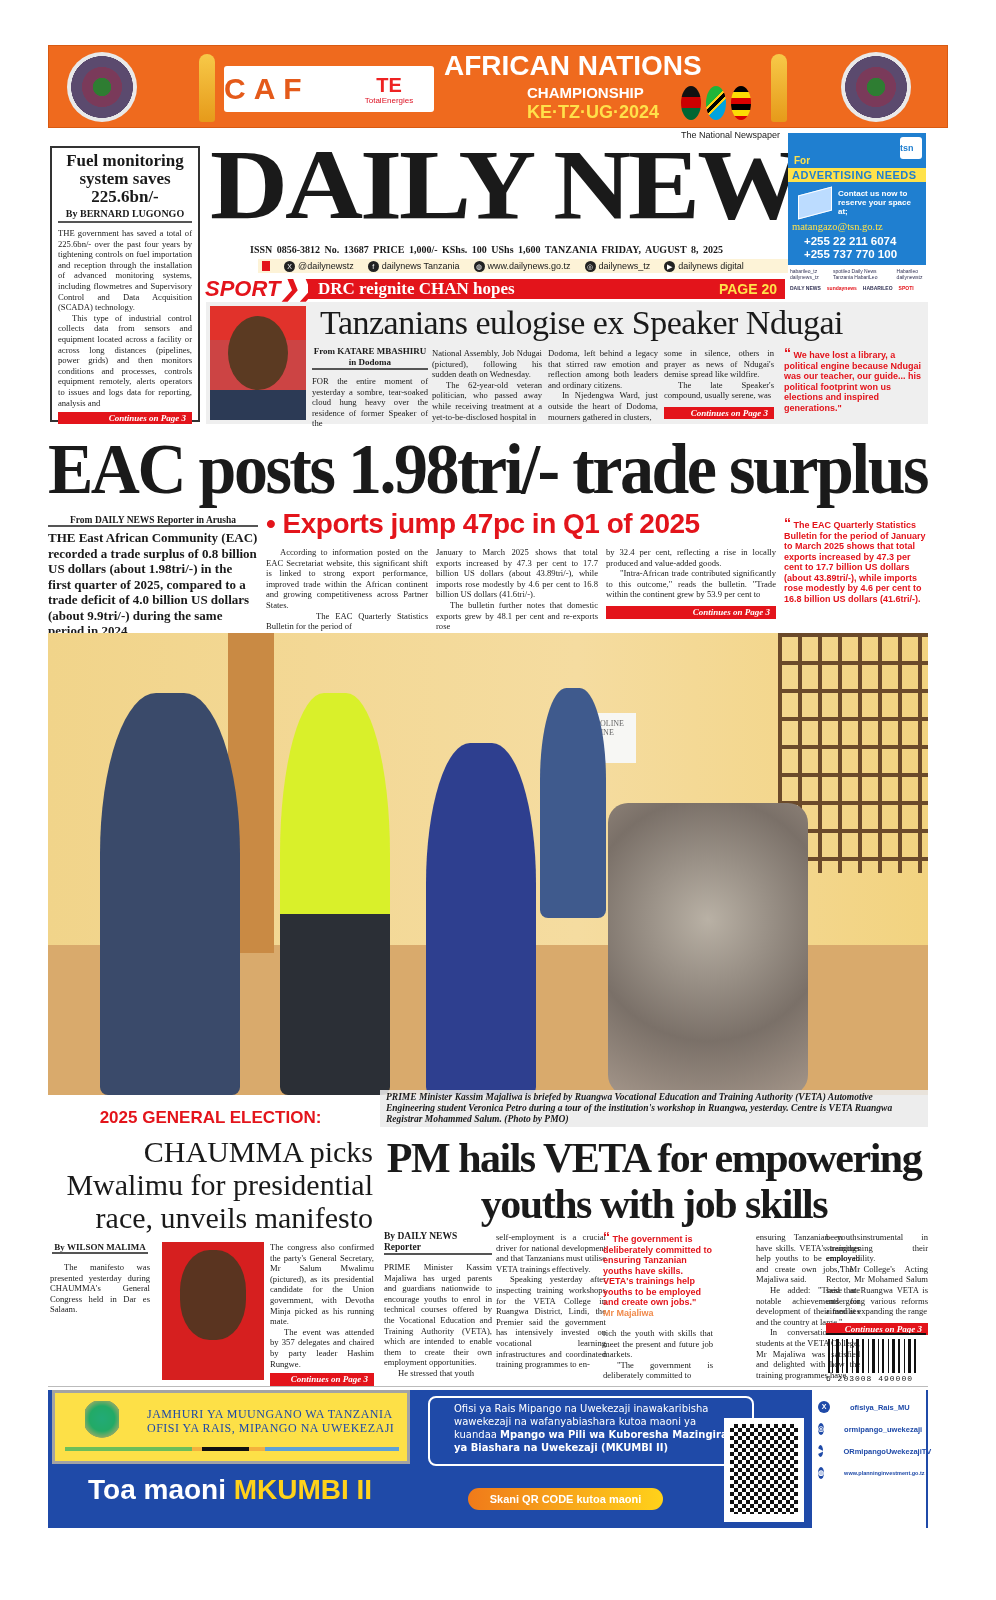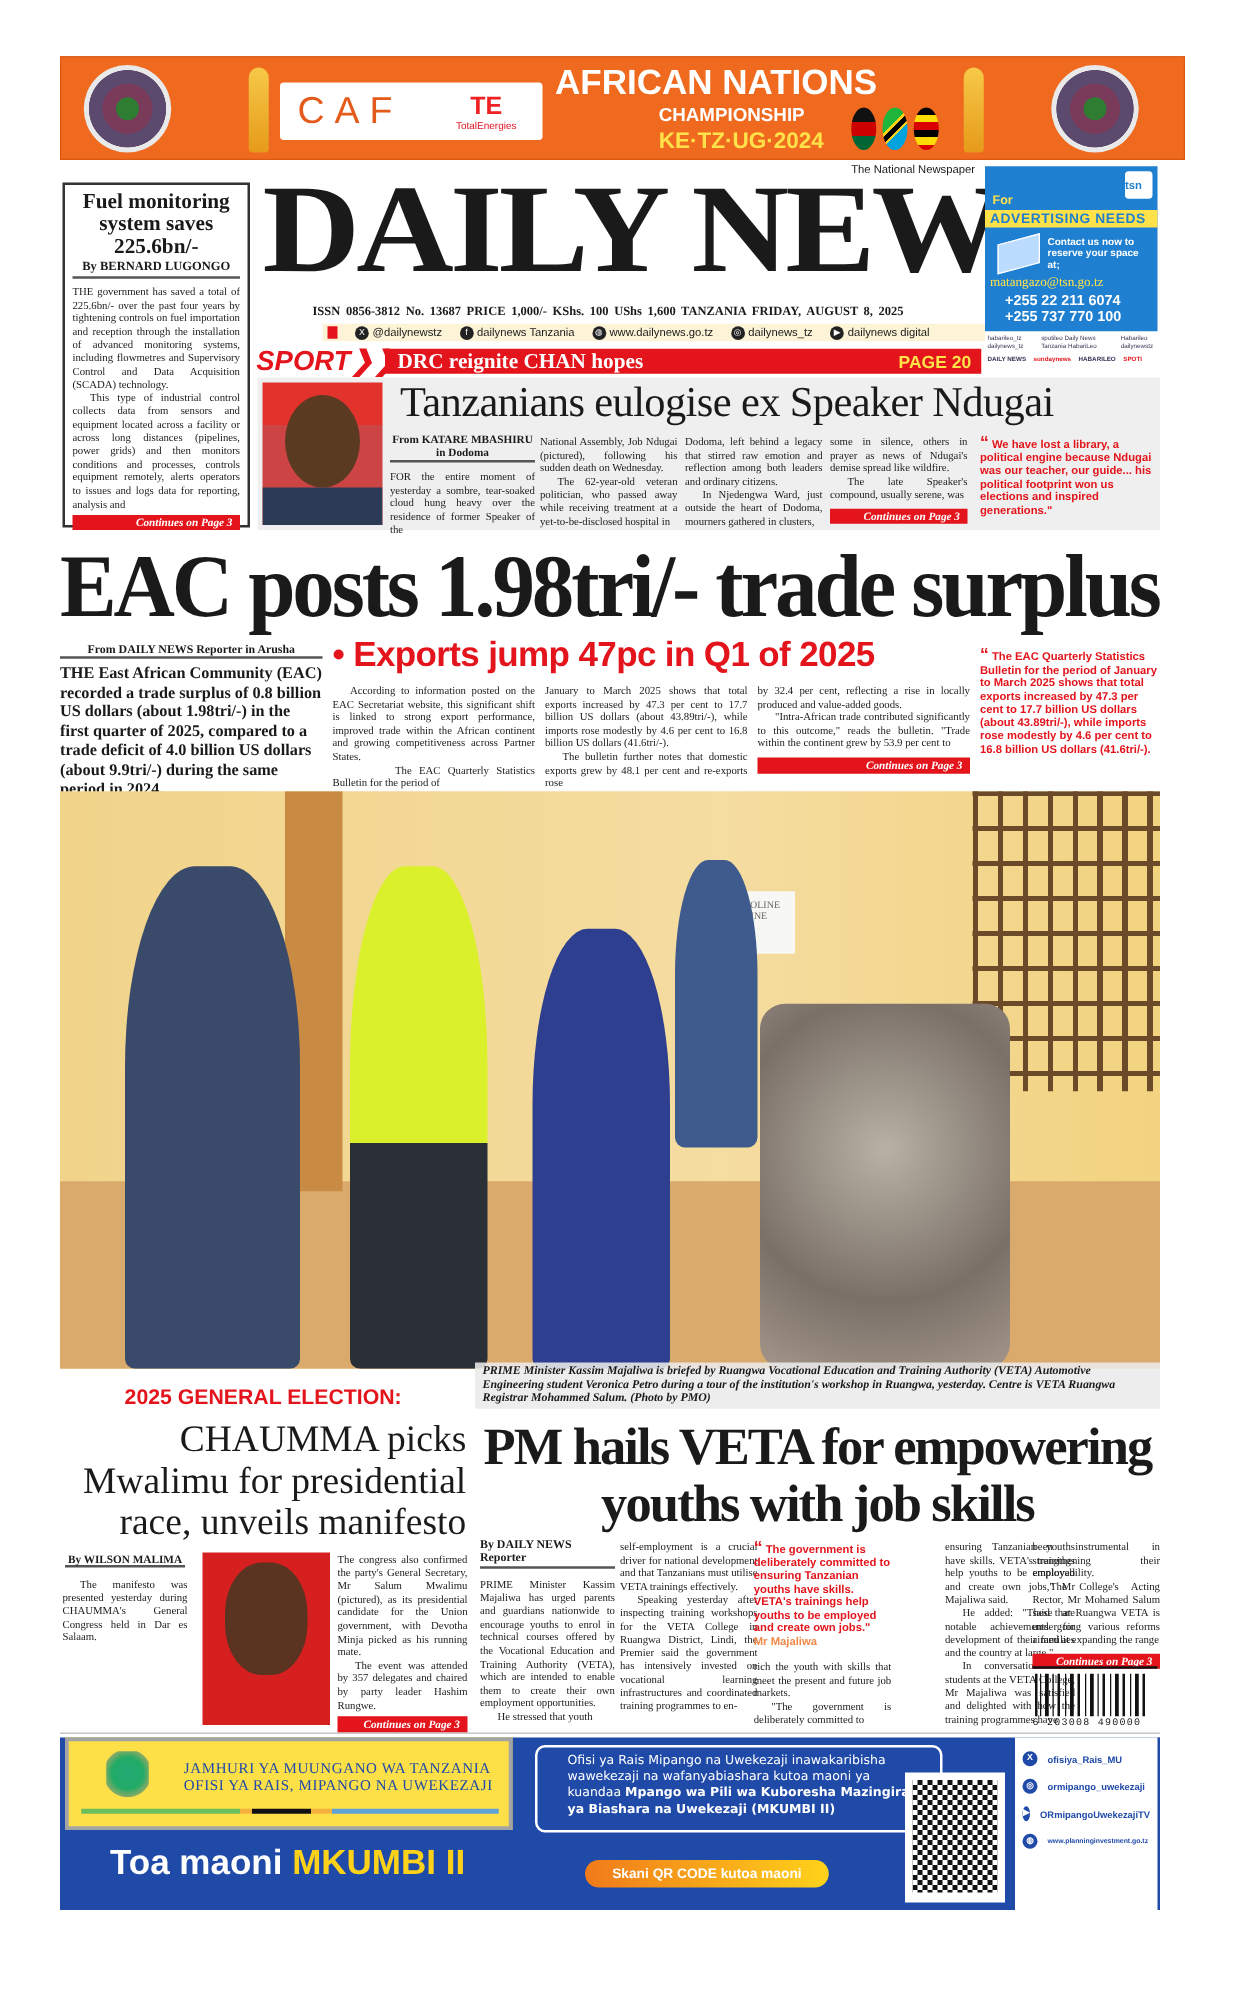--- a/index.html
+++ b/index.html
@@ -3,21 +3,21 @@
 <meta charset="utf-8">
 <style>
 *{box-sizing:border-box;margin:0;padding:0}
 body{width:996px;height:1600px;background:#fff;font-family:"Liberation Serif",serif;color:#1a1a1a;position:relative;overflow:hidden}
 .abs{position:absolute}
 
 #top-banner{left:48px;top:45px;width:900px;height:83px;background:#ef6a1e;border:1px solid #d85a12}
 .stadium{position:absolute;top:6px;width:70px;height:70px;border-radius:50%;background:radial-gradient(circle,#2e7d32 0 18%,#7a3a5a 19% 40%,#5b4a6e 41% 62%,#e9e9e9 63%)}
 .trophy{position:absolute;top:8px;width:16px;height:68px;background:linear-gradient(#f7c948,#e69a1a);border-radius:8px 8px 3px 3px}
 .caf-box{position:absolute;left:175px;top:20px;width:210px;height:46px;background:#fff;border-radius:3px;display:flex;align-items:center}
-.caf-text{font-family:"Liberation Sans",sans-serif;font-weight:normal;font-size:30px;color:#e45a1a;letter-spacing:8px;padding-left:14px;width:130px}
+.caf-text{font-family:"Liberation Sans",sans-serif;font-weight:bold;font-size:30px;color:#e45a1a;letter-spacing:8px;width:130px}
 .te-logo{width:70px;text-align:center;font-family:"Liberation Sans",sans-serif;font-size:8px;color:#d12}
 .te-glyph{font-size:20px;font-weight:bold;color:#e22;display:block;line-height:22px}
 .ban-title{position:absolute;left:395px;top:4px;font-family:"Liberation Sans",sans-serif;font-weight:bold;color:#fff;font-size:28px;letter-spacing:0px}
 .ban-sub{position:absolute;left:478px;top:38px;font-family:"Liberation Sans",sans-serif;font-weight:bold;color:#fff;font-size:15px}
 .ban-year{position:absolute;left:478px;top:56px;font-family:"Liberation Sans",sans-serif;font-weight:bold;color:#ffe14a;font-size:18px}
 .flag{position:absolute;top:40px;width:20px;height:34px;border-radius:50%}
 
 #fuel-box{left:50px;top:146px;width:150px;height:276px;border:2px solid #333;padding:4px 6px}
 #fuel-box h2{font-size:17px;text-align:center;line-height:18px;font-weight:bold}
 .byline{font-size:10px;font-weight:bold;text-align:center;border-bottom:2px solid #555;padding-bottom:2px;margin:2px 0 5px}
@@ -92,21 +92,21 @@
 #ba-l1{position:absolute;left:92px;top:14px;font-size:12px;color:#1f4aa8;letter-spacing:0.5px}
 #ba-l2{position:absolute;left:92px;top:28px;font-size:12px;color:#1f4aa8;letter-spacing:0.5px}
 #ba-stripe{position:absolute;left:10px;top:54px;width:334px;height:4px;background:linear-gradient(90deg,#6cbf5a 0 38%,#f4b13d 38% 41%,#111 41% 55%,#f4b13d 55% 60%,#5ea2d6 60%)}
 #ba-toa{position:absolute;left:40px;top:84px;font-family:"Liberation Sans",sans-serif;font-weight:bold;font-size:28px;color:#fff}
 #ba-toa span{color:#ffd21a}
 #ba-msg{position:absolute;left:380px;top:6px;width:326px;height:70px;border:2px solid #fff;border-radius:8px;padding:4px 24px;font-family:"DejaVu Sans",sans-serif;color:#fff;font-size:10px;line-height:13px}
 #ba-btn{position:absolute;left:420px;top:98px;width:195px;height:22px;border-radius:11px;background:linear-gradient(90deg,#f07a1a,#ffd21a);font-family:"Liberation Sans",sans-serif;font-weight:bold;color:#fff;font-size:11px;text-align:center;line-height:22px}
 #ba-qr{position:absolute;left:676px;top:28px;width:80px;height:104px;background:#fff;padding:6px}
 #ba-qr .q{width:68px;height:90px;background:repeating-conic-gradient(#111 0 25%,#fff 0 50%) 0 0/8px 8px}
 #ba-side{position:absolute;left:764px;top:0;width:116px;height:138px;background:#fff;border-right:2px solid #1f4aa8;font-family:"Liberation Sans",sans-serif;font-size:7.5px;color:#1f4aa8;font-weight:bold;padding:6px}
-#ba-side .r{display:flex;align-items:center;gap:8px;height:22px}
+#ba-side .r{display:flex;align-items:center;gap:20px;height:22px}
 #ba-side .ic{width:12px;height:12px;border-radius:50%;background:#1f4aa8;color:#fff;font-size:7px;text-align:center;line-height:12px}
 .rule{position:absolute;height:1px;background:#bbb}
 </style>
 </head>
 <body>
 
 <div id="top-banner" class="abs">
   <div class="stadium" style="left:18px"></div>
   <div class="trophy" style="left:150px"></div>
   <div class="caf-box">

